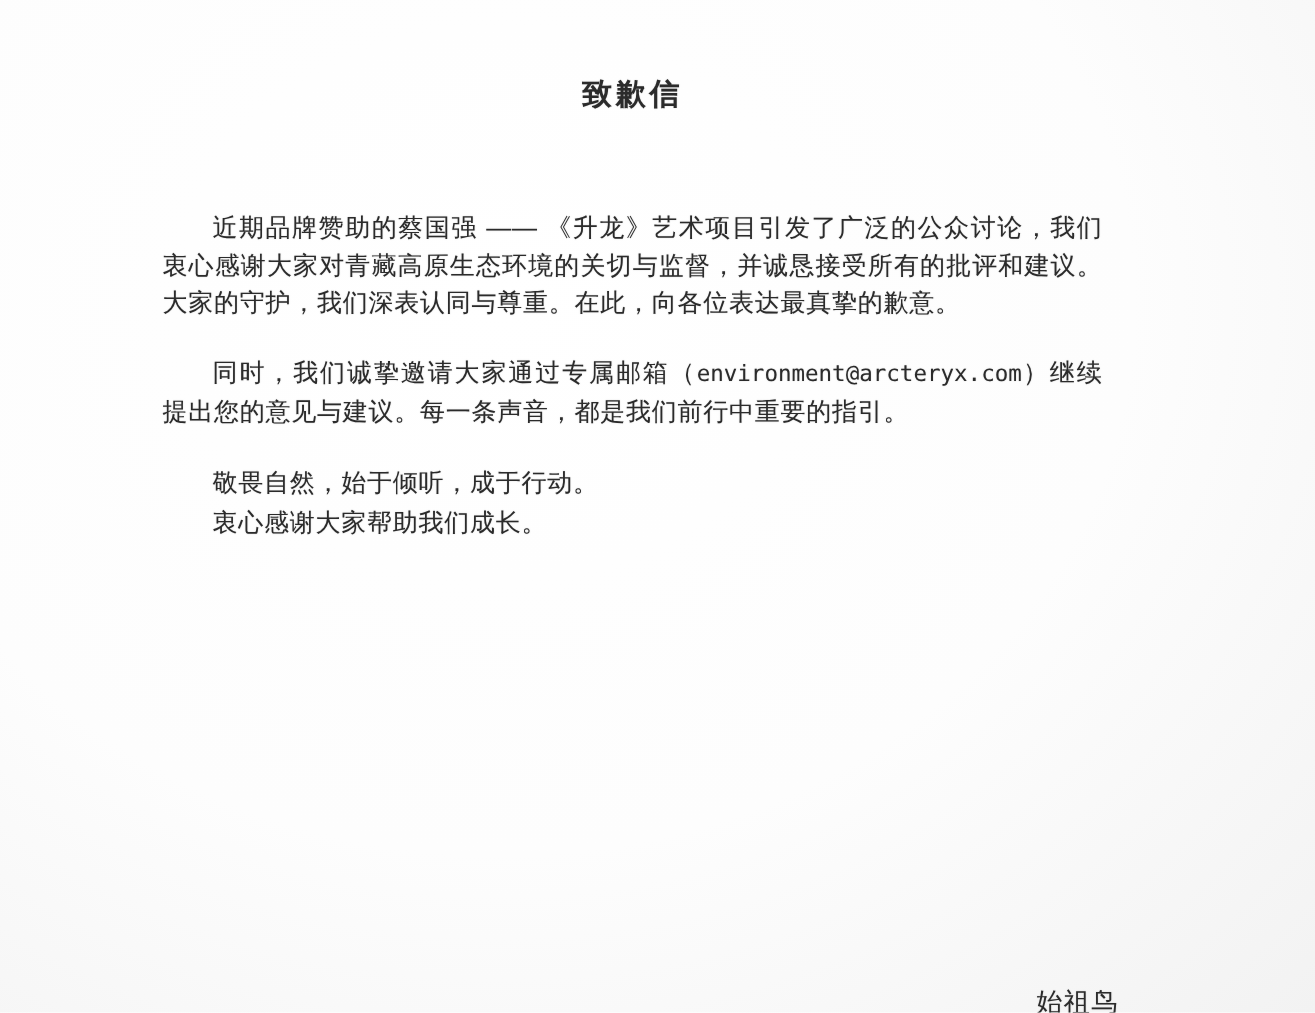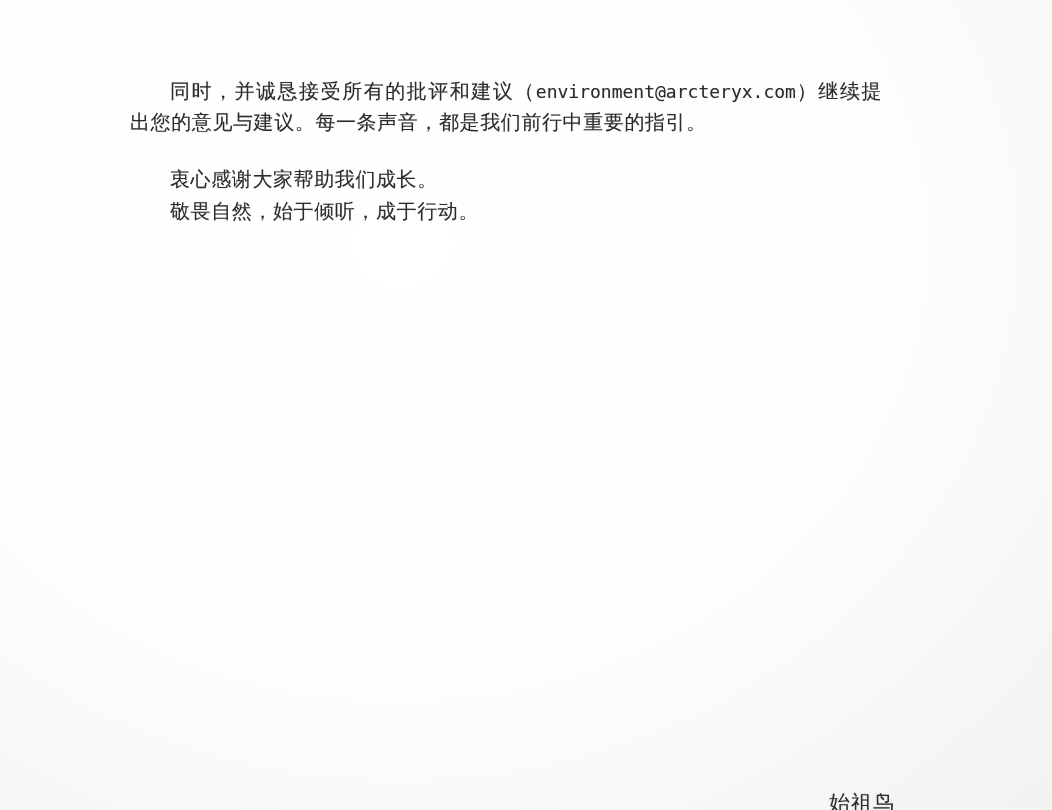--- a/index.html
+++ b/index.html
@@ -70,29 +70,31 @@
     text-shadow: 0 0 1px rgba(70,70,70,0.35);
     white-space: nowrap;
   }
 </style>
 </head>
 <body>
 
 <div class="page">
   <div class="content">
 
+    <div class="title">致歉信</div>
 
     <div class="paragraphs">
+      <p>近期品牌赞助的蔡国强 —— 《升龙》艺术项目引发了广泛的公众讨论，我们衷心感谢大家对青藏高原生态环境的关切与监督，并诚恳接受所有的批评和建议。大家的守护，我们深表认同与尊重。在此，向各位表达最真挚的歉意。</p>
 
 
 
-      <p><span>同时，并诚恳接受所有的批评和建议（</span><span class="email">environment@arcteryx.com</span><span>）继续提出您的意见与建议。每一条声音，都是我们前行中重要的指引。</span></p>
+      <p><span>同时，我们诚挚邀请大家通过专属邮箱（</span><span class="email">environment@arcteryx.com</span><span>）继续提出您的意见与建议。每一条声音，都是我们前行中重要的指引。</span></p>
 
       <div class="closing">
+        <div>敬畏自然，始于倾听，成于行动。</div>
         <div>衷心感谢大家帮助我们成长。</div>
-        <div>敬畏自然，始于倾听，成于行动。</div>
       </div>
     </div>
 
   </div>
 
   <div class="signature">始祖鸟</div>
 </div>
 
 </body></html>

